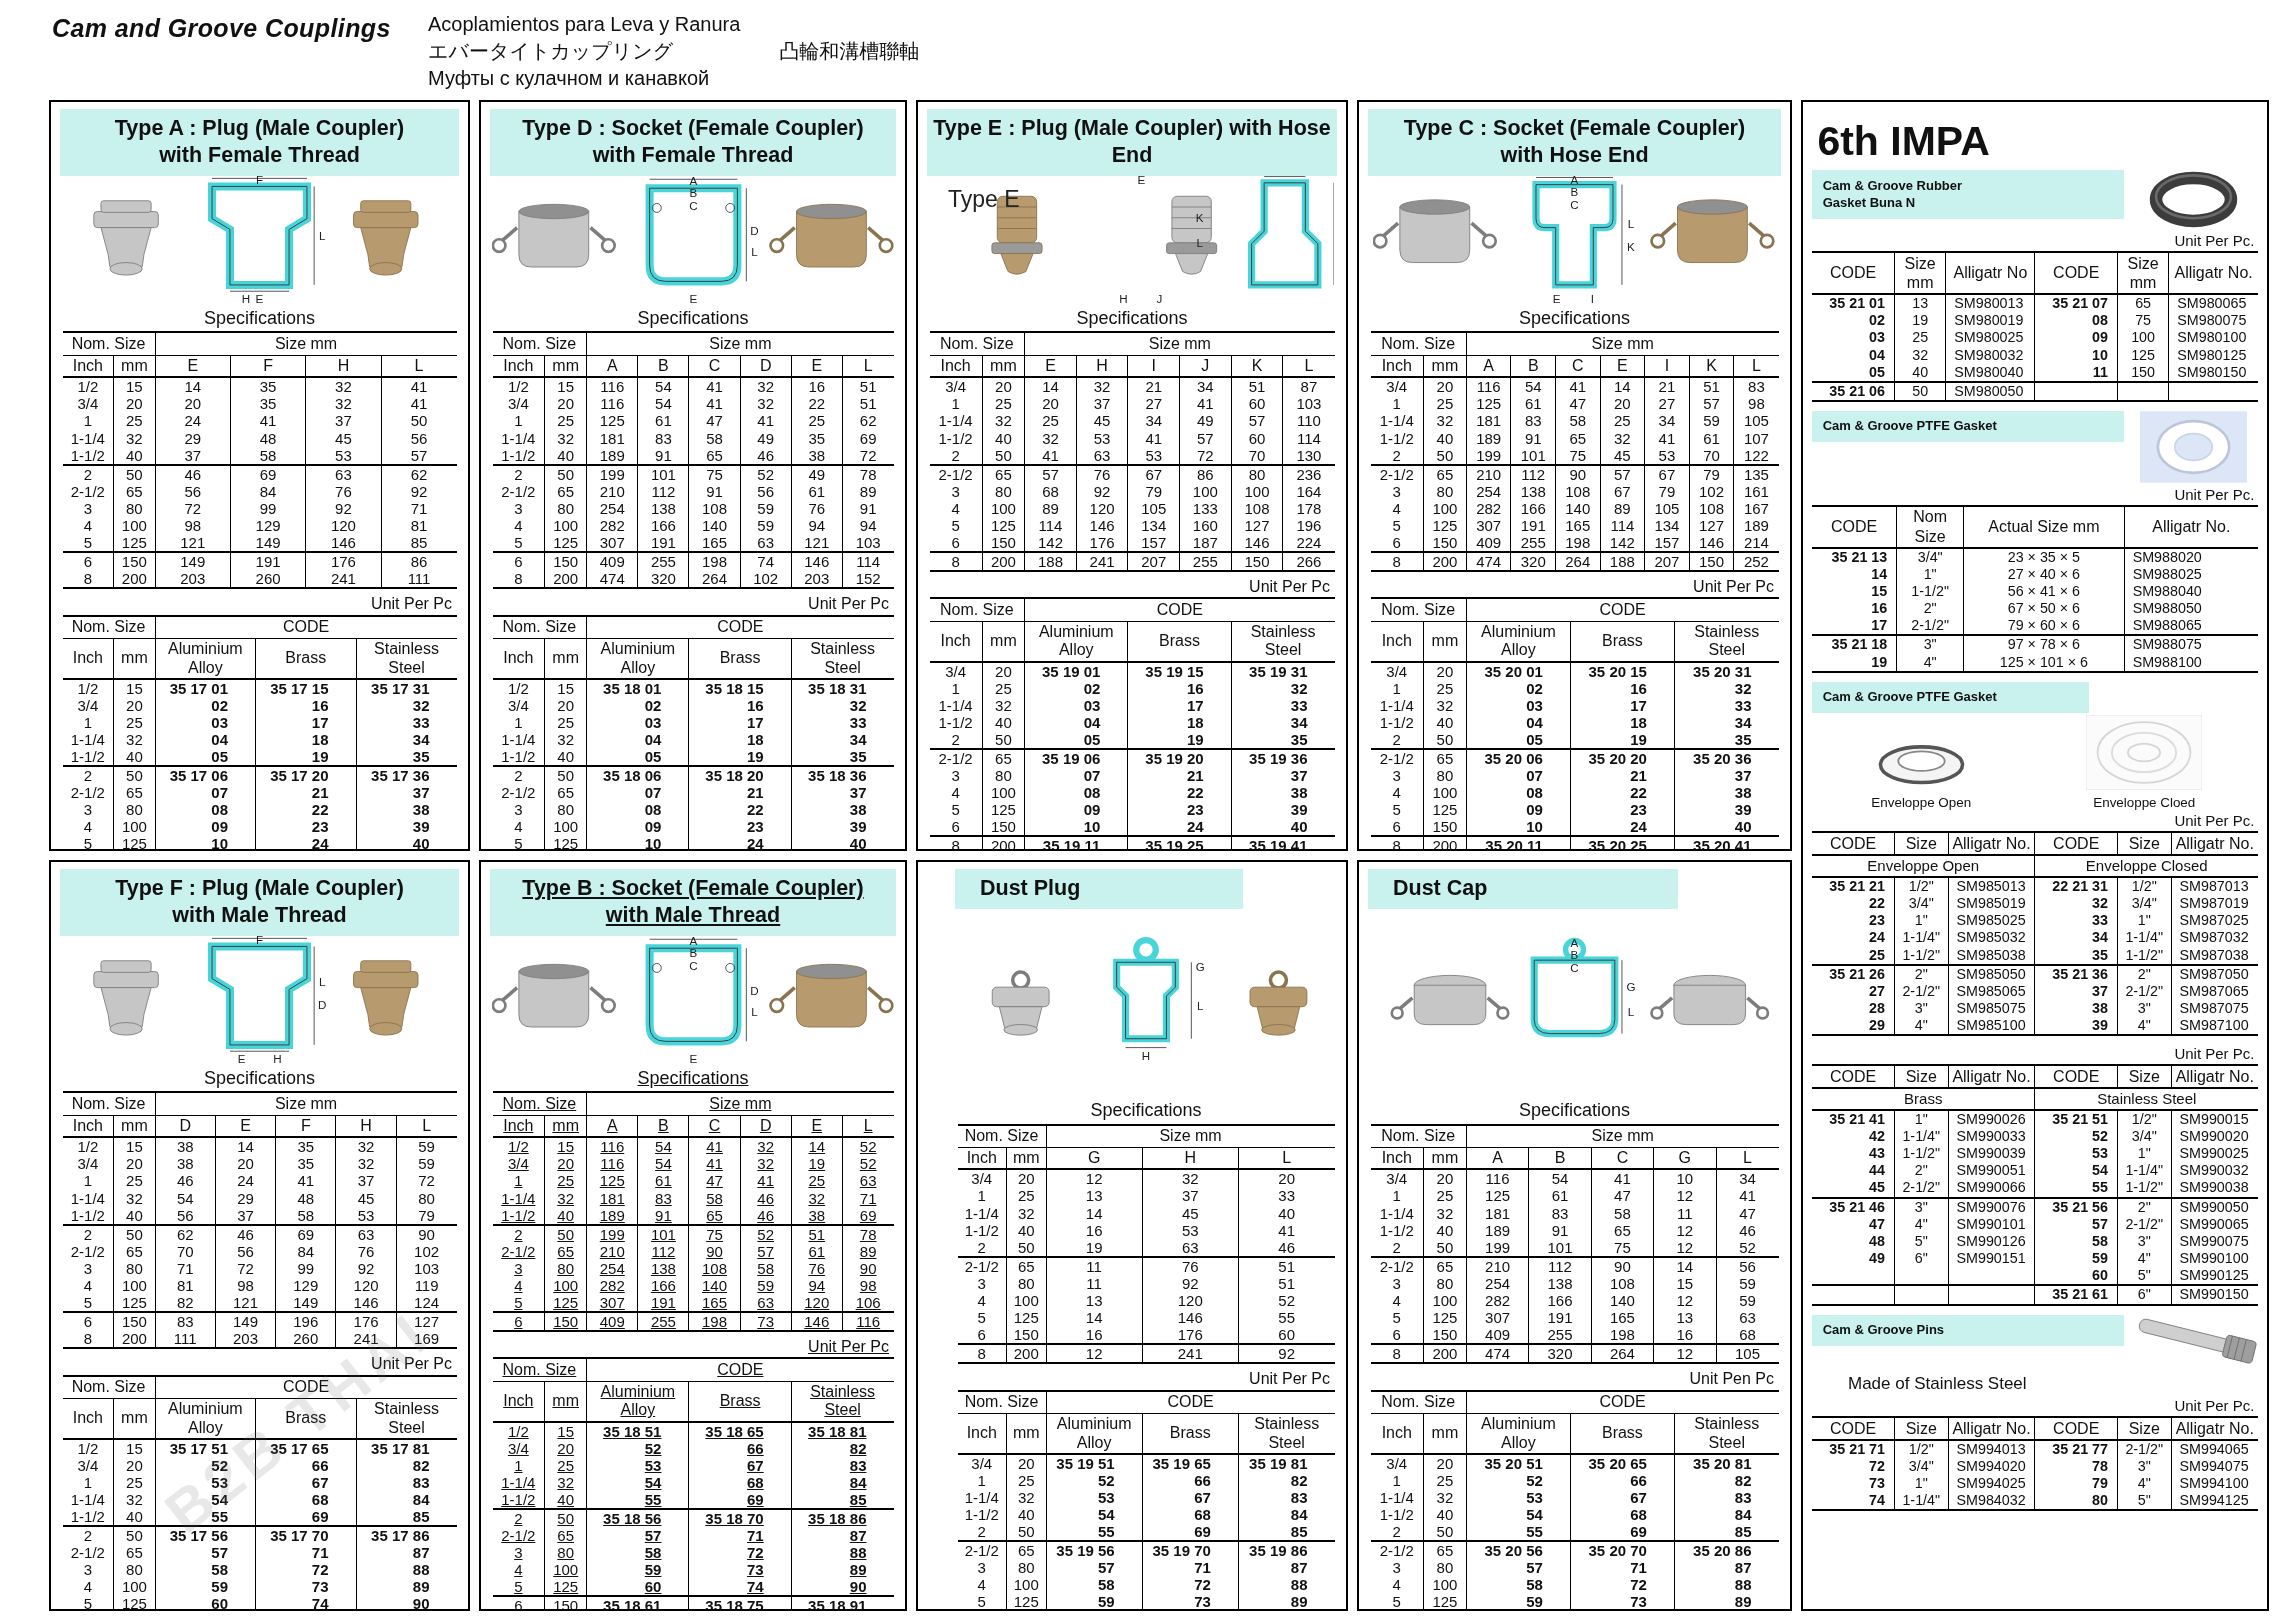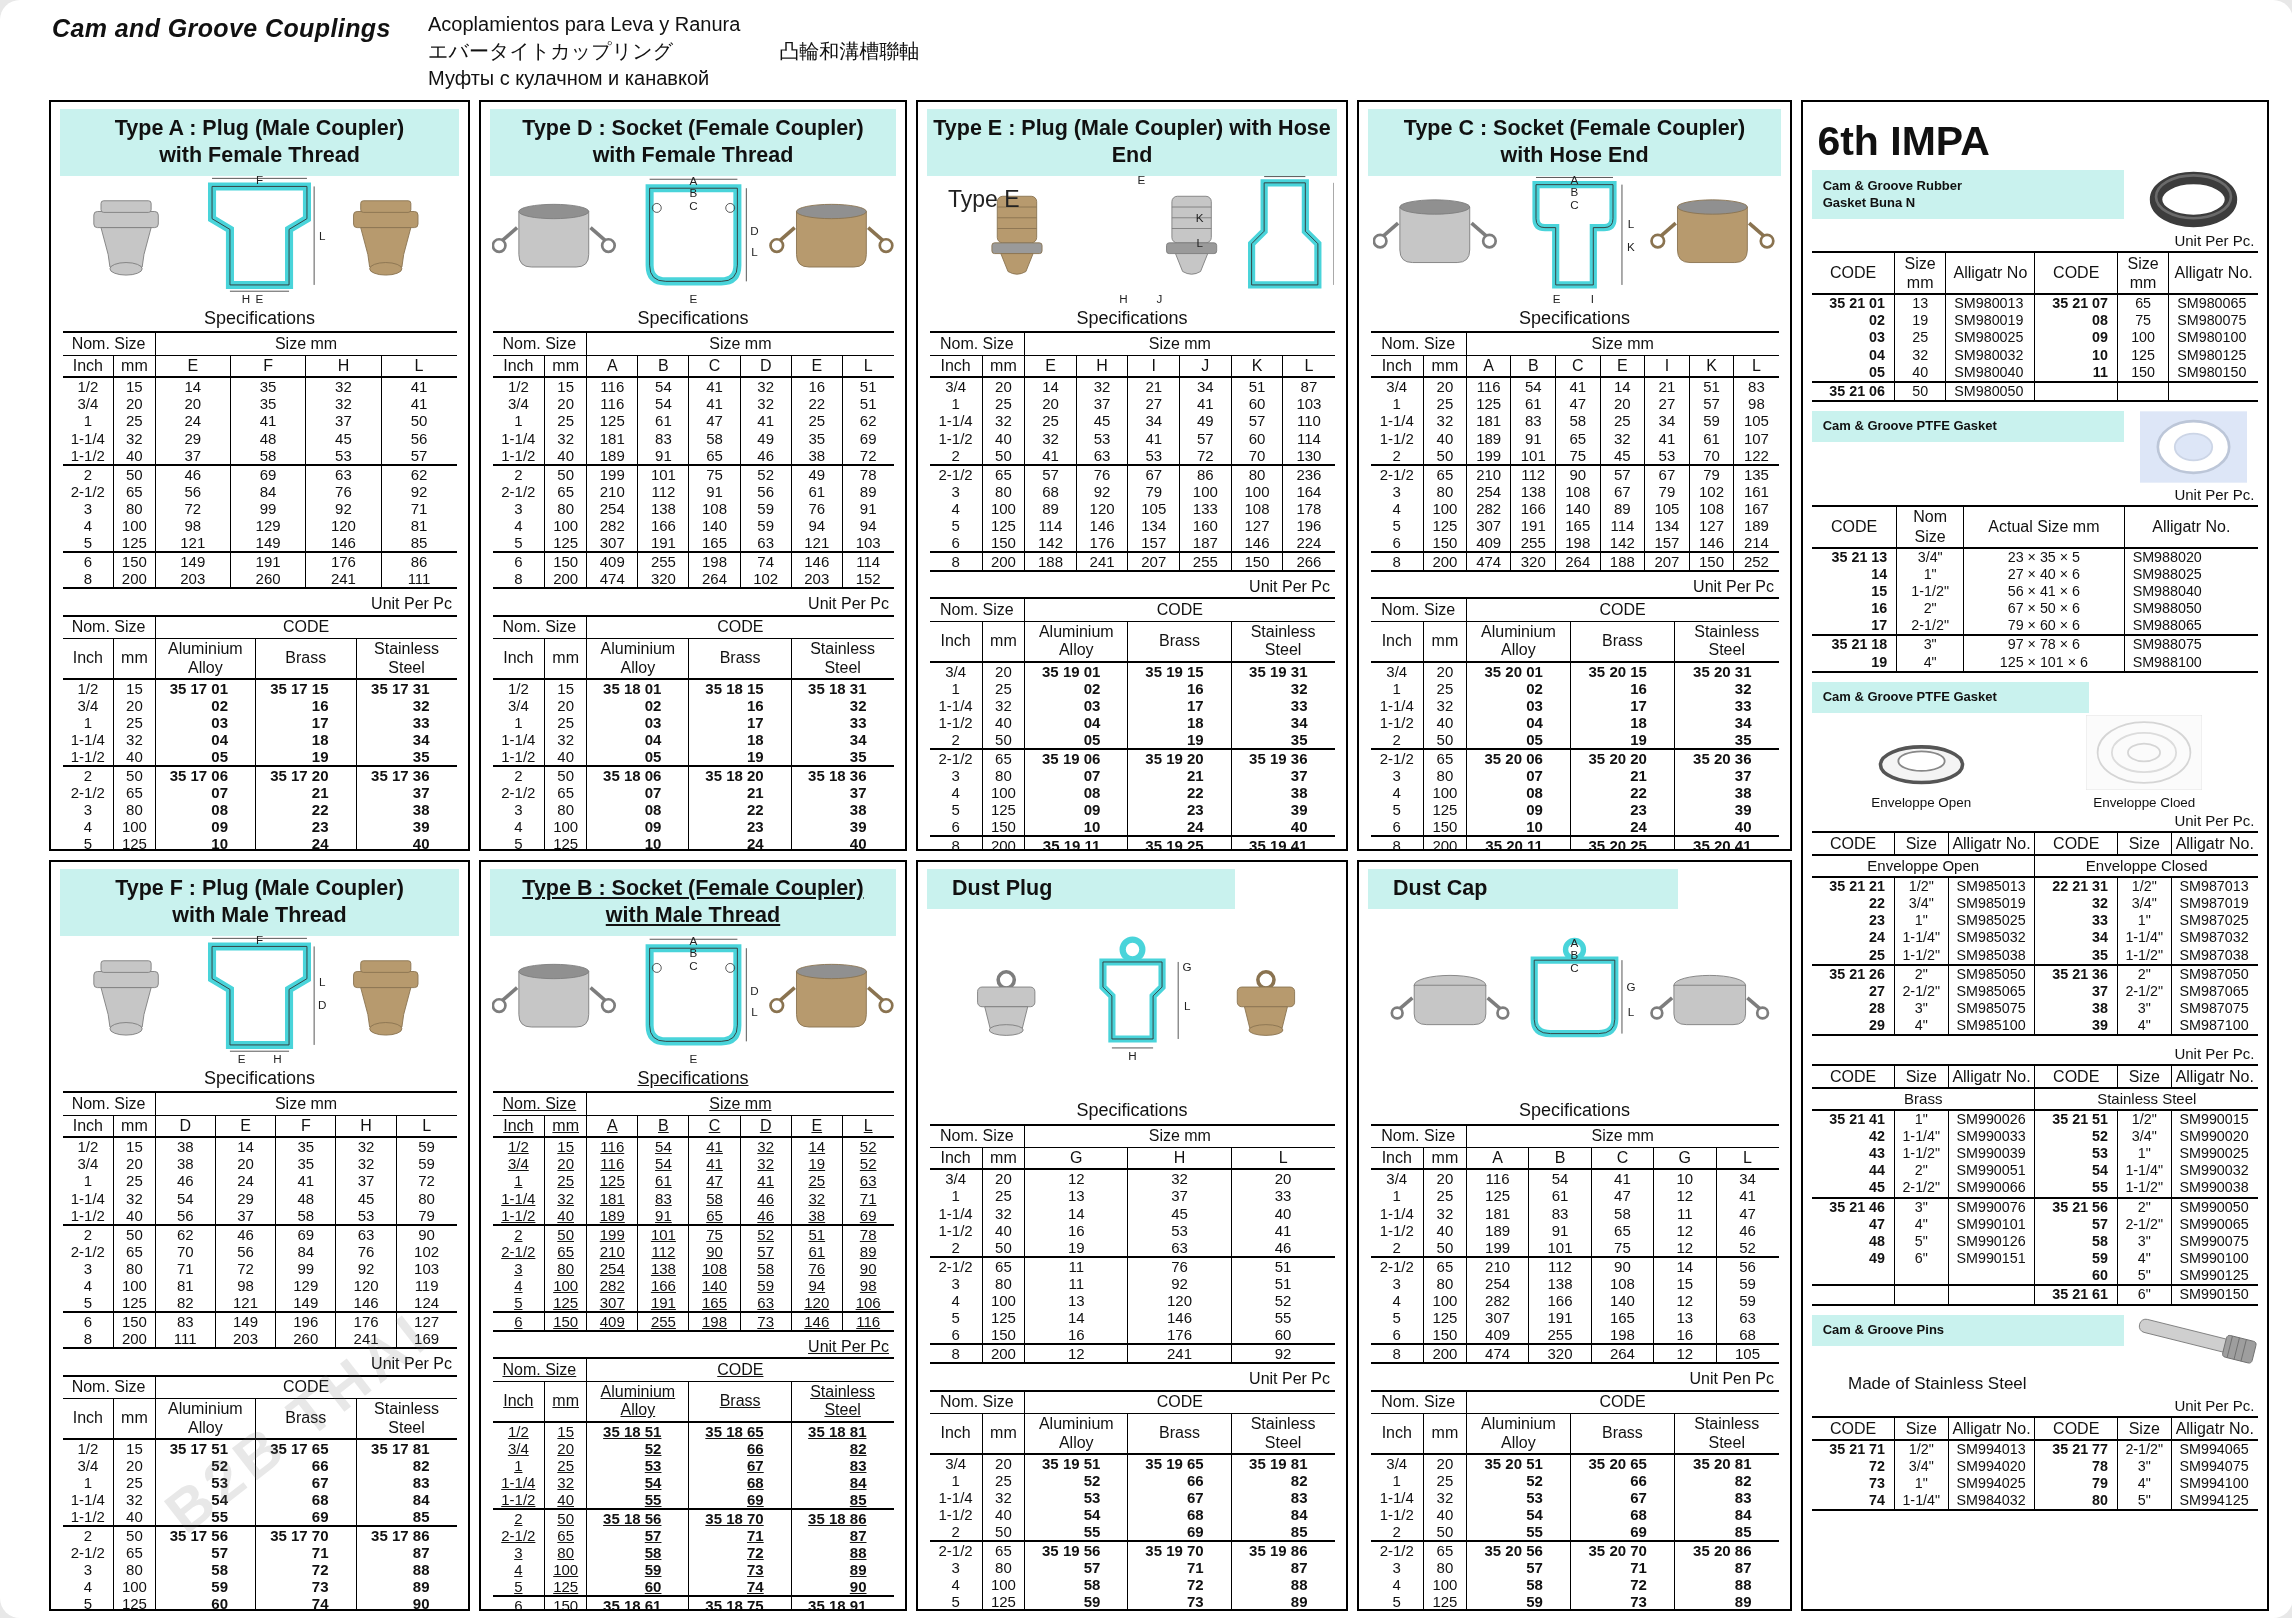--- a/index.html
+++ b/index.html
@@ -1,16 +1,16 @@
 <!DOCTYPE html>
 <html style="font-size:14.3px"><head>
 <meta charset="utf-8">
 <style>
   html,body{margin:0;padding:0;background:#e8e8e8;}
-  .page{position:relative;width:2293px;height:1618px;background:#ffffff;font-family:"Liberation Sans",sans-serif;color:#111;overflow:hidden;border-radius:20px;}
+  .page{position:relative;width:2293px;height:1618px;background:#ffffff;font-family:"Liberation Sans",sans-serif;color:#111;overflow:hidden;}
   
   .hdr{position:absolute;left:52px;top:9px;width:1254px;}
   .hdr h1{margin:5.4px 0 0 0;font-size:25px;font-style:italic;font-weight:bold;letter-spacing:0.4px;}
   .subs{position:absolute;left:376px;top:1.8px;font-size:20px;line-height:1.35;}
   .subs .zh{margin-left:106px;margin-top:39px;}
   
   .grid{position:absolute;left:49px;top:100px;display:grid;grid-template-columns:421px 428px 432px 435px 468px;grid-template-rows:751px 751px;gap:9px;}
   .panel{border:2.7px solid #000;background:#fff;position:relative;overflow:hidden;}
   .band{background:#c9f2ee;margin:7.2px 9px 1.8px;padding:6.3px 5.4px;font-weight:bold;font-size:21.5px;line-height:1.25;text-align:center;}
   .band.left{text-align:left;padding-left:25px;width:72%;box-sizing:border-box;}
@@ -1716,21 +1716,21 @@
             <tr class="gstart">
               <td>6</td>
               <td>150</td>
               <td class="code">35 18 61</td>
               <td class="code">35 18 75</td>
               <td class="code">35 18 91</td>
             </tr>
           </tbody>
         </table>
       </section>
-      <section class="panel dust" style="grid-area: 2 / 3;">
+      <section class="panel dust" style="grid-area: 2 / 3; padding-left: 28px;">
         <div class="band left">
           <div>Dust Plug</div>
         </div>
         <div class="imgzone tall">
           <svg width="403" height="139" viewBox="0 0 450 155">
             <g transform="translate(40,40)">
               <circle cx="44" cy="10" r="9" fill="none" stroke="#7d7d7d" stroke-width="4"></circle>
               <rect x="12" y="18" width="64" height="22" rx="5" fill="#c6c6c6" stroke="#7d7d7d"></rect>
               <path d="M20 40 L68 40 L62 64 Q44 72 26 64 Z" fill="#c6c6c6" stroke="#7d7d7d"></path>
               <ellipse cx="44" cy="66" rx="19" ry="6" fill="#c6c6c6" stroke="#7d7d7d"></ellipse>

